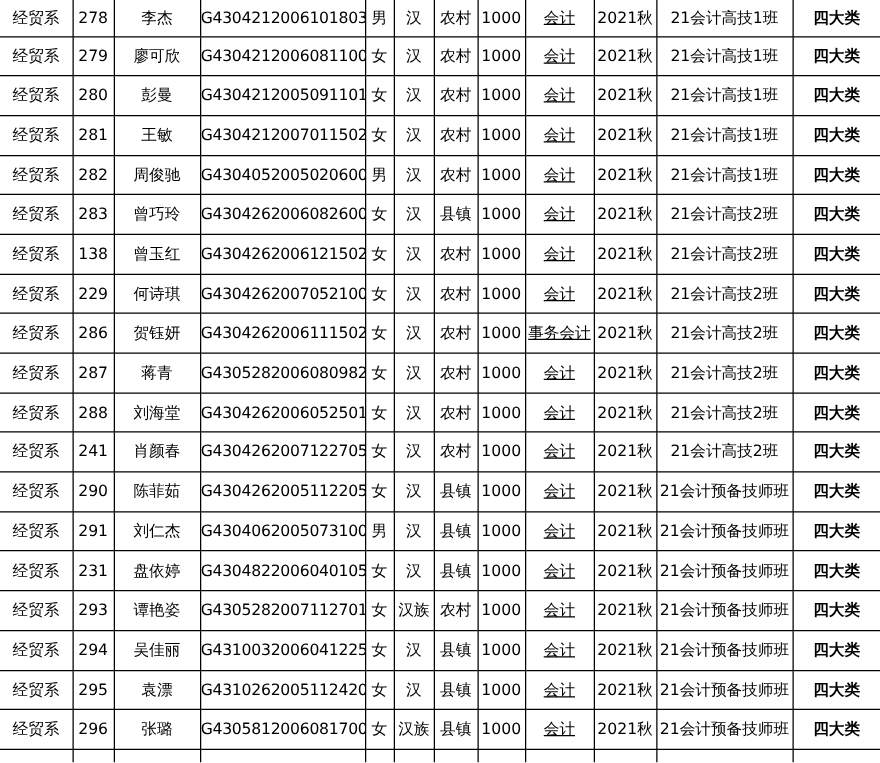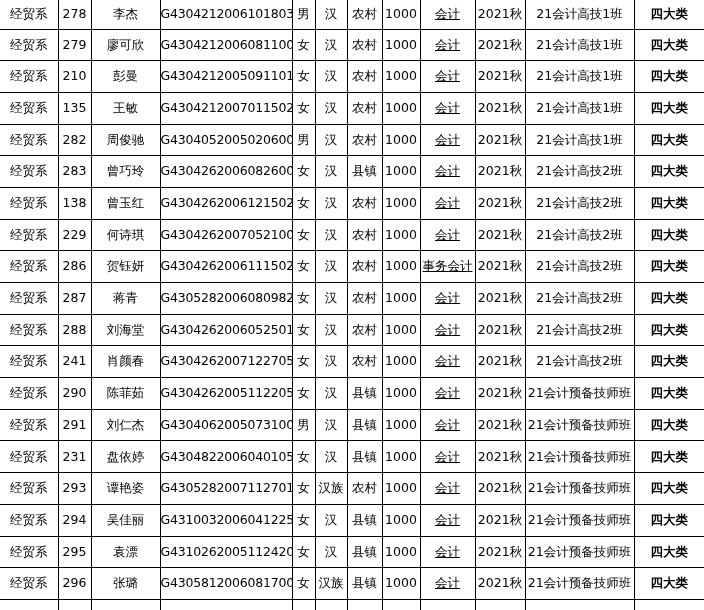--- a/index.html
+++ b/index.html
@@ -90,35 +90,35 @@
           <td class="col-ethnic">汉</td>
           <td class="col-area">农村</td>
           <td class="col-fee">1000</td>
           <td class="col-major">会计</td>
           <td class="col-term">2021秋</td>
           <td class="col-class">21会计高技1班</td>
           <td class="col-category">四大类</td>
         </tr>
         <tr>
           <td class="col-dept">经贸系</td>
-          <td class="col-no">210</td>
+          <td class="col-no">280</td>
           <td class="col-name">彭曼</td>
           <td class="col-idno">G43042120050911014X</td>
           <td class="col-gender">女</td>
           <td class="col-ethnic">汉</td>
           <td class="col-area">农村</td>
           <td class="col-fee">1000</td>
           <td class="col-major">会计</td>
           <td class="col-term">2021秋</td>
           <td class="col-class">21会计高技1班</td>
           <td class="col-category">四大类</td>
         </tr>
         <tr>
           <td class="col-dept">经贸系</td>
-          <td class="col-no">135</td>
+          <td class="col-no">281</td>
           <td class="col-name">王敏</td>
           <td class="col-idno">G430421200701150280</td>
           <td class="col-gender">女</td>
           <td class="col-ethnic">汉</td>
           <td class="col-area">农村</td>
           <td class="col-fee">1000</td>
           <td class="col-major">会计</td>
           <td class="col-term">2021秋</td>
           <td class="col-class">21会计高技1班</td>
           <td class="col-category">四大类</td>

